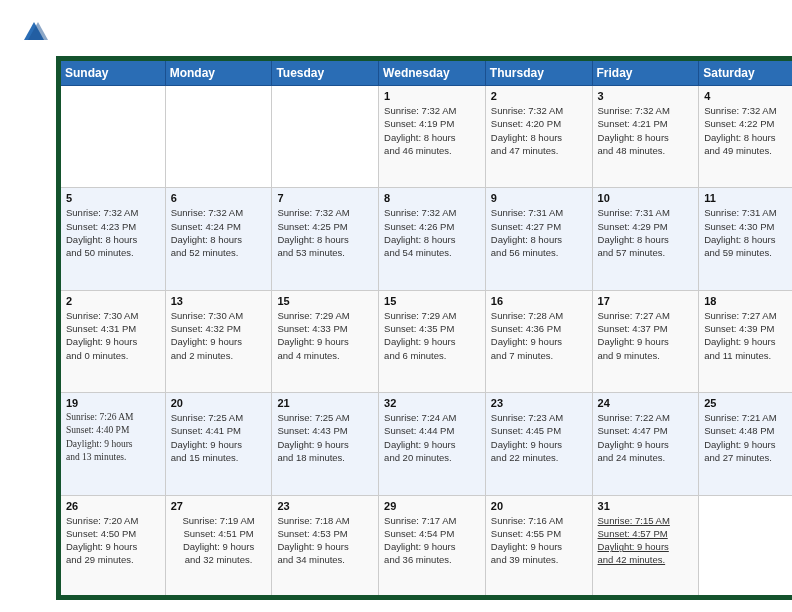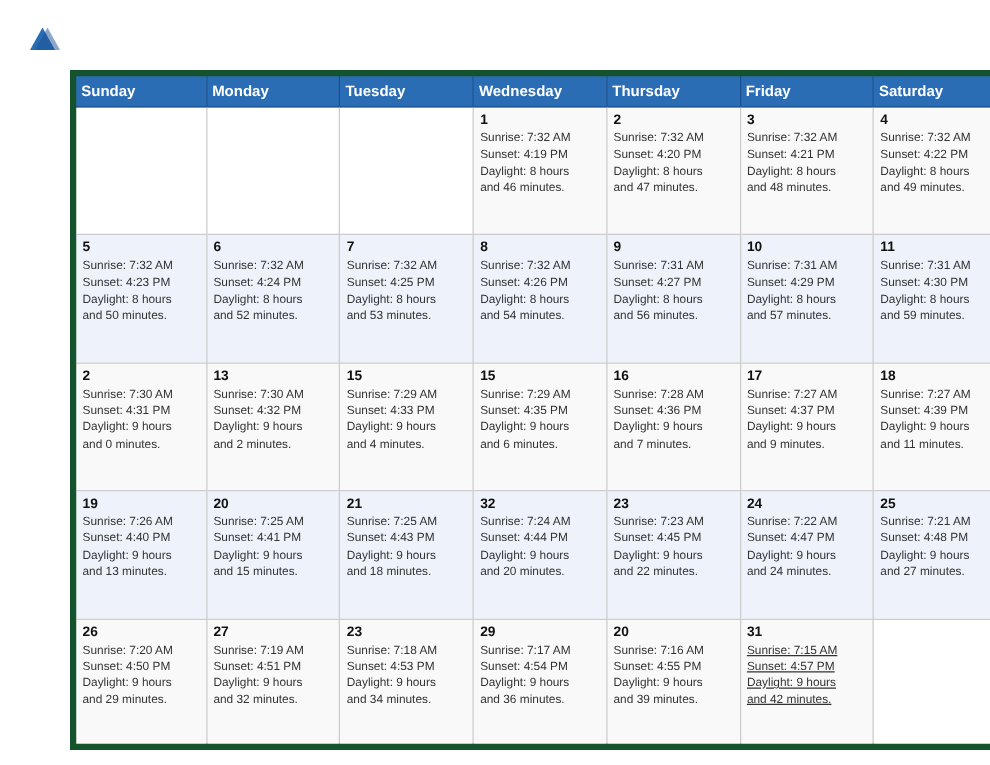--- a/index.html
+++ b/index.html
@@ -265,21 +265,21 @@
             <span class="day-number">18</span>
             <div class="day-info" style="white-space: pre-line;">Sunrise: 7:27 AM
 Sunset: 4:39 PM
 Daylight: 9 hours
 and 11 minutes.</div>
           </td>
         </tr>
         <tr>
           <td>
             <span class="day-number">19</span>
-            <div class="day-info" style="white-space: pre-line;">Sunrise: 7:26 AM
+            <div class="day-info" style="white-space: pre-line; font-family: Liberation Serif, serif;">Sunrise: 7:26 AM
 Sunset: 4:40 PM
 Daylight: 9 hours
 and 13 minutes.</div>
           </td>
           <td>
             <span class="day-number">20</span>
             <div class="day-info" style="white-space: pre-line;">Sunrise: 7:25 AM
 Sunset: 4:41 PM
 Daylight: 9 hours
 and 15 minutes.</div>
@@ -323,21 +323,21 @@
         <tr>
           <td>
             <span class="day-number">26</span>
             <div class="day-info" style="white-space: pre-line;">Sunrise: 7:20 AM
 Sunset: 4:50 PM
 Daylight: 9 hours
 and 29 minutes.</div>
           </td>
           <td>
             <span class="day-number">27</span>
-            <div class="day-info" style="white-space: pre-line;">Sunrise: 7:19 AM
+            <div class="day-info" style="white-space: pre-line; text-align: center;">Sunrise: 7:19 AM
 Sunset: 4:51 PM
 Daylight: 9 hours
 and 32 minutes.</div>
           </td>
           <td>
             <span class="day-number">23</span>
             <div class="day-info" style="white-space: pre-line;">Sunrise: 7:18 AM
 Sunset: 4:53 PM
 Daylight: 9 hours
 and 34 minutes.</div>

